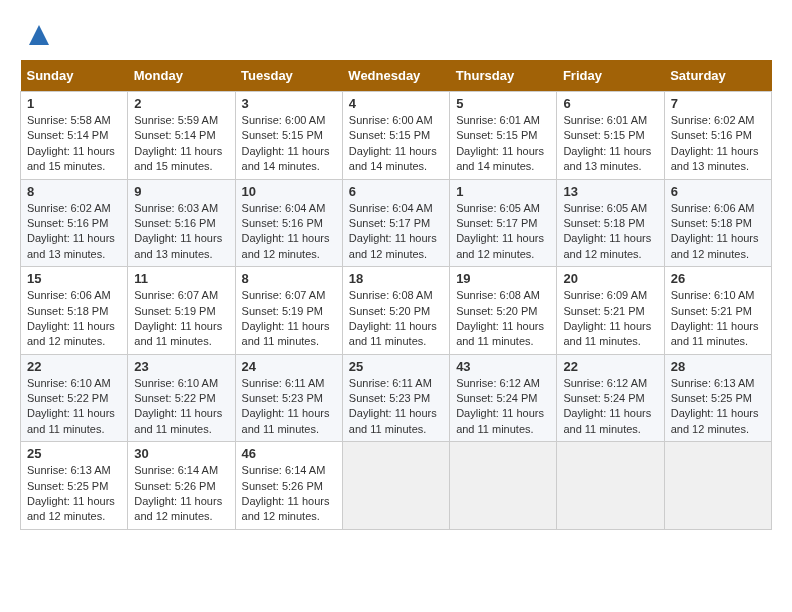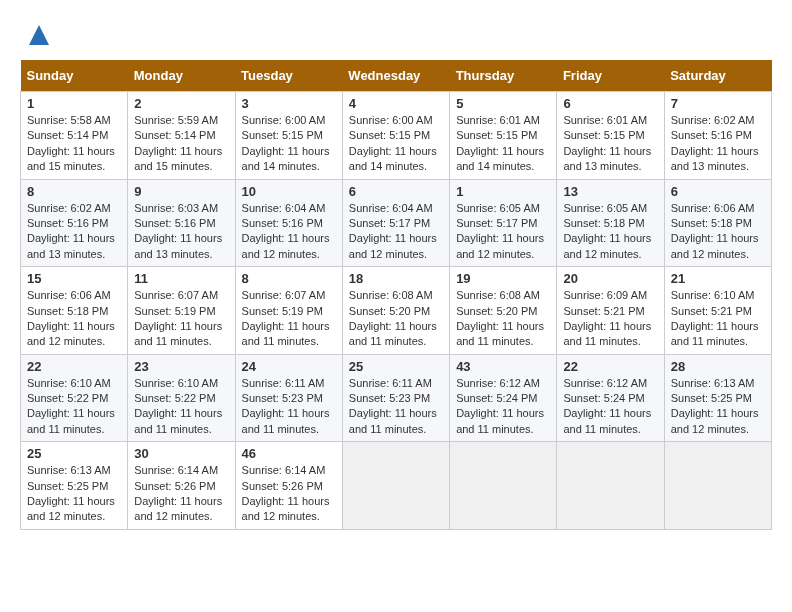--- a/index.html
+++ b/index.html
@@ -277,21 +277,21 @@
       </td>
         <td>
         <span class="day-num">20</span>
         <div class="day-info">
           Sunrise: 6:09 AM<br>
           Sunset: 5:21 PM<br>
           Daylight: 11 hours and 11 minutes.
         </div>
       </td>
         <td>
-        <span class="day-num">21</span>
+        <span class="day-num">26</span>
         <div class="day-info">
           Sunrise: 6:10 AM<br>
           Sunset: 5:21 PM<br>
           Daylight: 11 hours and 11 minutes.
         </div>
       </td>
       </tr>
       <tr>
         <td>
         <span class="day-num">22</span>

